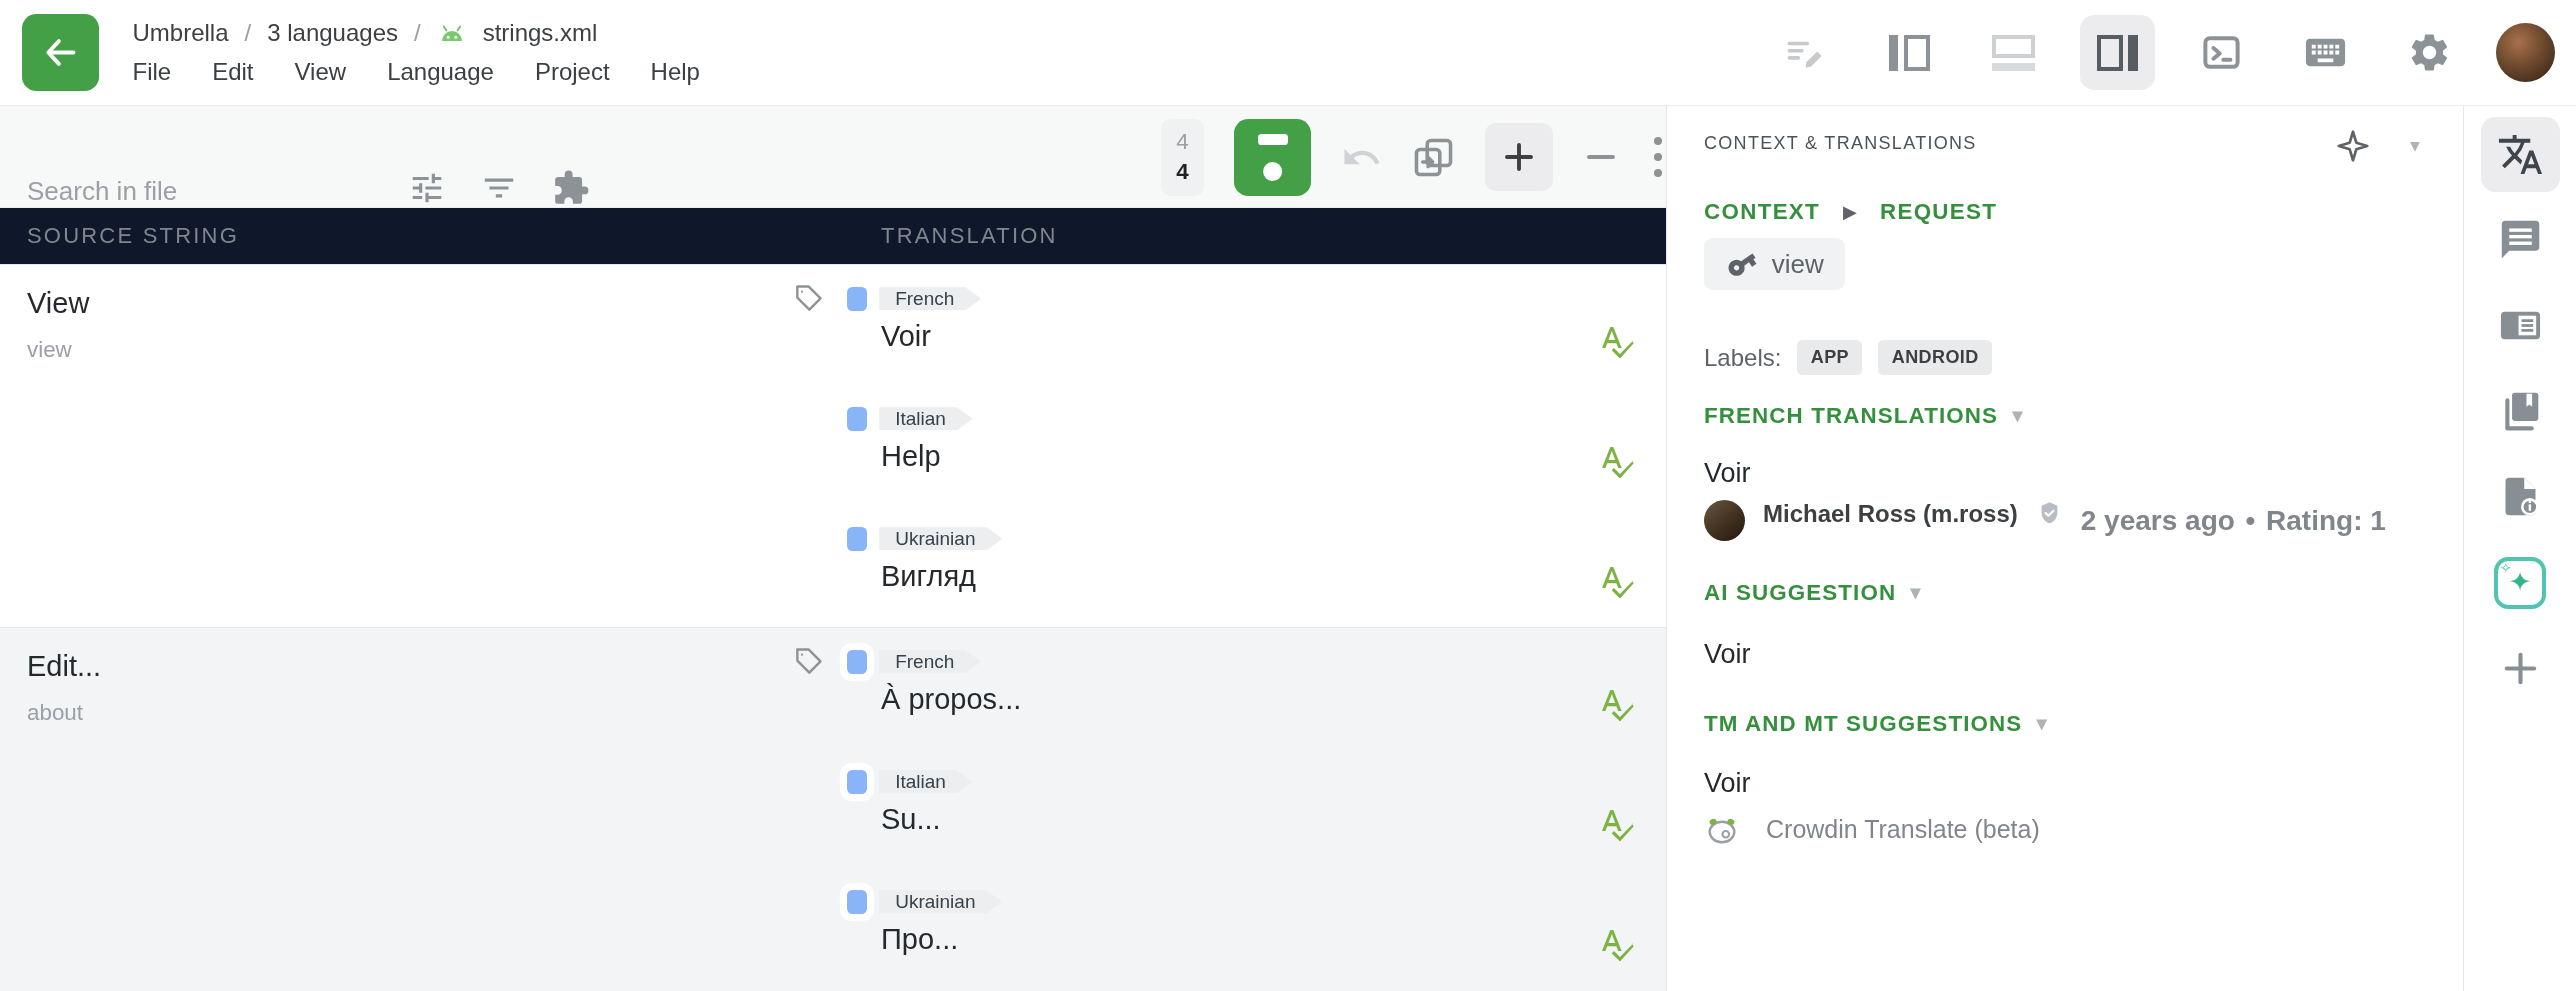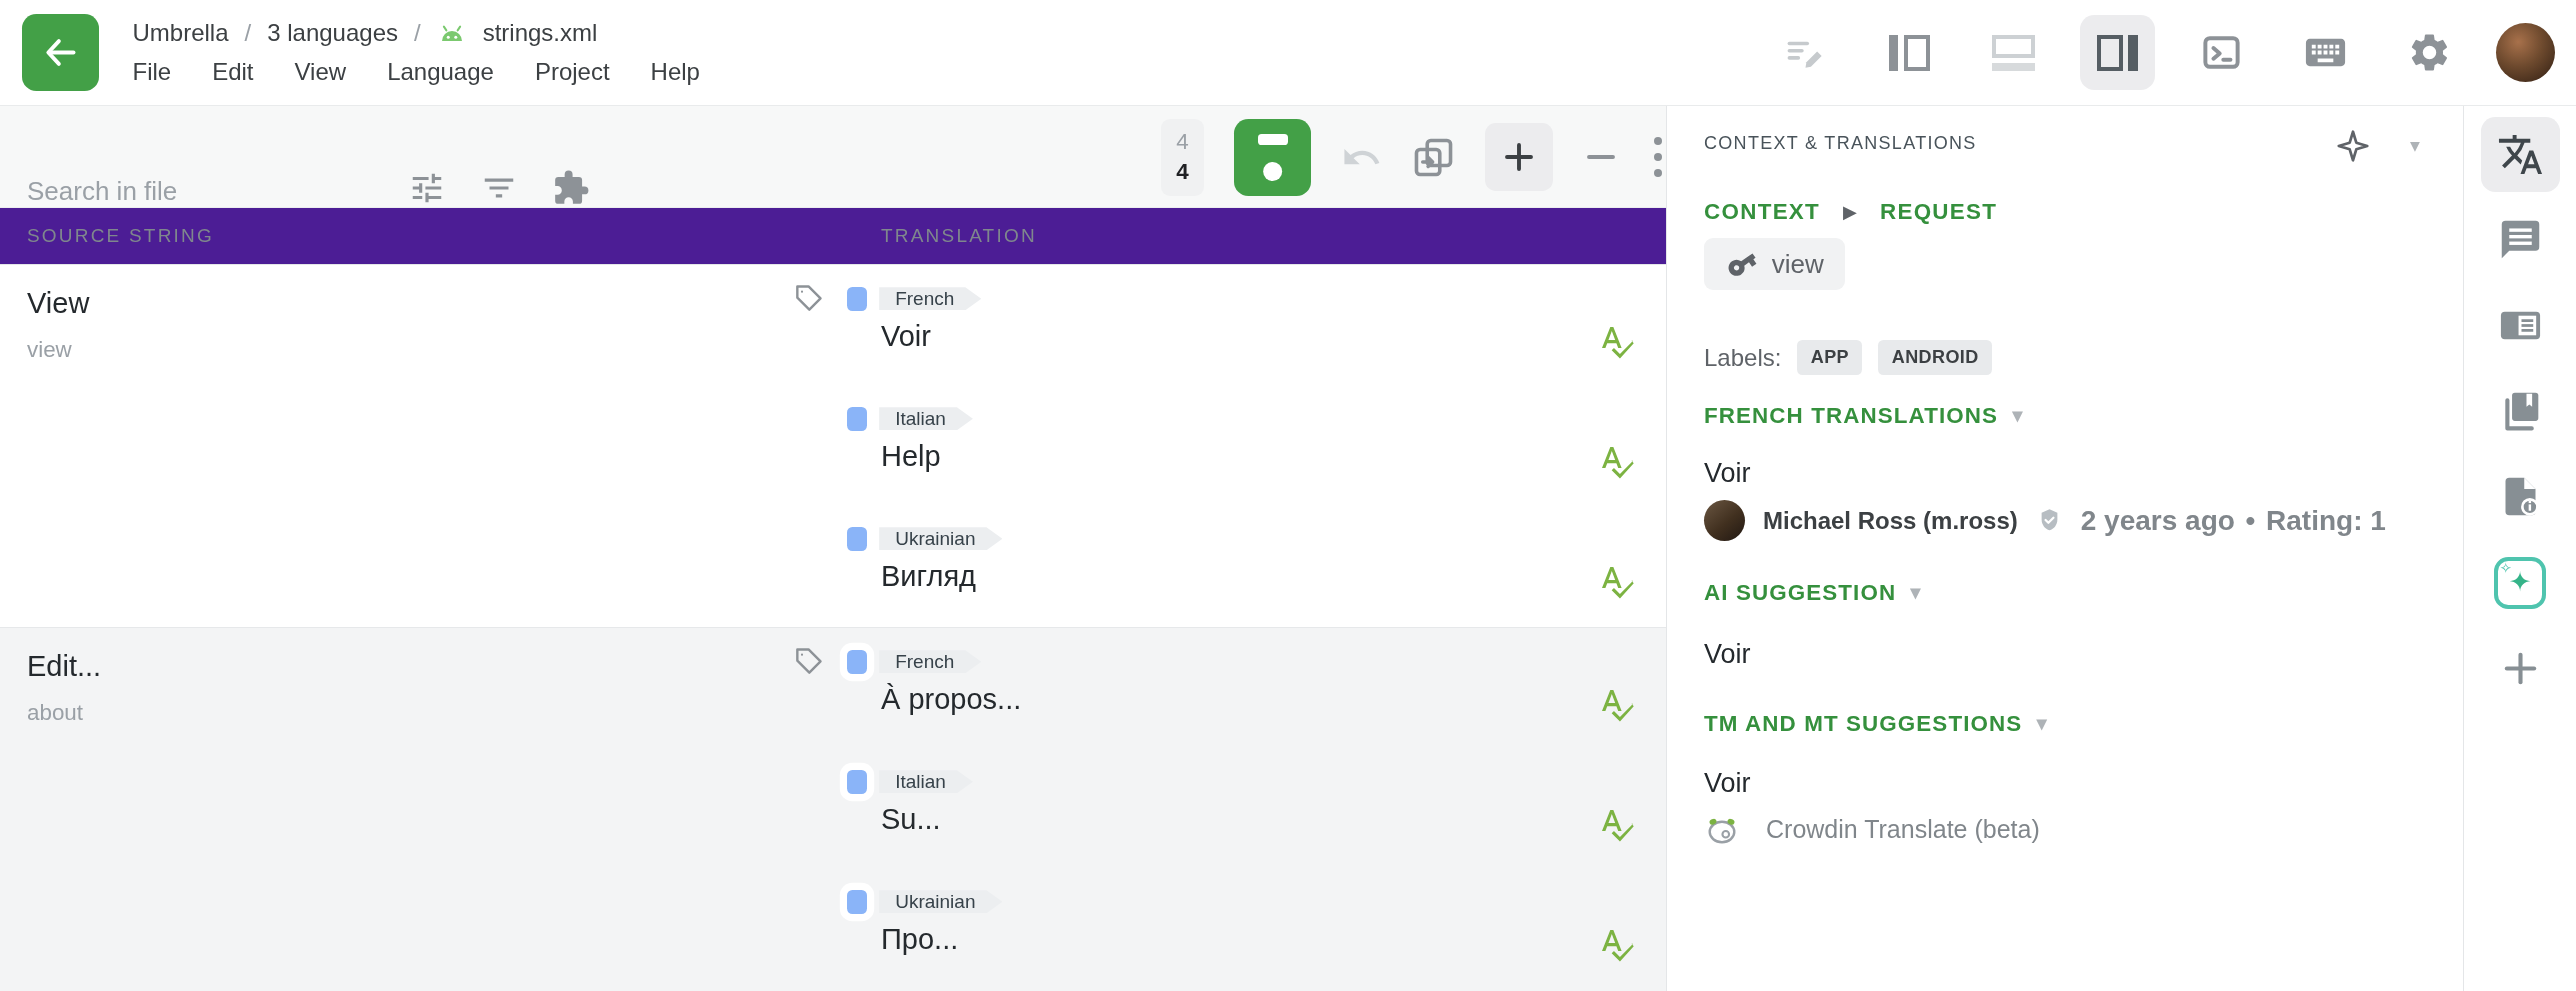--- a/index.html
+++ b/index.html
@@ -58,22 +58,22 @@
   .save-btn .dot { position:absolute; left:50%; transform:translateX(-50%); bottom:14.3px;
     width:19.7px; height:19.7px; background:#fff; border-radius:50%; }
   .plus-btn { width:68px; height:68px; background:#ececee; border-radius:10.7px;
     display:flex; align-items:center; justify-content:center; cursor:pointer; color:#3c4043; }
   .minus-btn { color:#8d9297; cursor:pointer; display:flex; }
   .kebab { display:flex; flex-direction:column; gap:8px; cursor:pointer; padding:0 5.4px; }
   .kebab i { width:8px; height:8px; border-radius:50%; background:#8d9297; display:block; }
   .undo-icon { color:#cfd3d6; display:flex; cursor:default; }
   .copy-icon { color:#8d9297; display:flex; cursor:pointer; }
 
-  .table-header { height:57px; background:#4c1d95; border-bottom:1.8px solid #e4e6e8;
-    position:relative; flex:0 0 auto; font-size:19px; letter-spacing:2.2px; color:#7f878d; }
+  .table-header { height:57px; background:#0f172a; border-bottom:1.8px solid #e4e6e8;
+    position:relative; flex:0 0 auto; font-size:22px; letter-spacing:2.2px; color:#7f878d; }
   .table-header .col-src { position:absolute; left:27px; top:50%; transform:translateY(-50%); }
   .table-header .col-tr { position:absolute; left:881px; top:50%; transform:translateY(-50%); }
 
   .rows { flex:1; display:flex; flex-direction:column; min-height:0; }
   .block { position:relative; height:363px; background:#fff; border-bottom:1.8px solid #e6e8ea; flex:0 0 auto; }
   .block.selected { background:#f3f4f5; border-bottom:none; flex:1; }
   .src-title { position:absolute; left:27px; top:21.5px; font-size:29px; color:#24292d; }
   .src-key { position:absolute; left:27px; top:72px; font-size:22.4px; color:#9aa0a6; }
   .trans-col { position:absolute; left:792px; top:0; right:0; bottom:0; }
   .lang-row { position:relative; height:120px; }
@@ -101,21 +101,21 @@
     border-radius:9px; display:flex; align-items:center; gap:14.3px; padding:0 21.5px;
     font-size:26px; color:#5f6368; }
   .key-chip .kicon { color:#5f6368; display:flex; }
   .labels-row { position:absolute; left:37px; top:234px; display:flex; align-items:center; gap:16px; }
   .labels-caption { font-size:24px; color:#5f6368; }
   .label-chip { background:#e8eaec; border-radius:5.4px; padding:7.2px 13.4px; font-size:18px;
     font-weight:bold; letter-spacing:0.4px; color:#3c4043; }
   .sec-title { position:absolute; left:37px; display:flex; align-items:center; gap:14.3px;
     font-size:22.4px; font-weight:bold; letter-spacing:1.1px; color:#35903d; cursor:pointer; }
   .sec-sugg { position:absolute; left:37px; font-size:27px; color:#24292d; }
-  .author-row { position:absolute; left:37px; top:394px; display:flex; align-items:center; gap:18px; }
+  .author-row { position:absolute; left:37px; top:394px; display:flex; gap:18px; }
   .m-avatar { width:41px; height:41px; border-radius:50%;
     background:linear-gradient(140deg,#7a6platform549 0%,#6b5743 30%,#2b2118 100%);
     background:linear-gradient(140deg,#6b5743 0%,#41301f 55%,#201712 100%); }
   .author-name { font-size:24px; font-weight:bold; color:#3c4043; }
   .author-meta { font-size:28px; color:#80868b; display:flex; gap:10.7px; align-items:center;font-weight:bold; }
   .provider-row { position:absolute; left:37px; top:705px; display:flex; align-items:center; gap:26px;
     font-size:25px; color:#80868b; }
 
   
   .sidebar { width:113px; flex:0 0 auto; border-left:1.8px solid #e4e6e8; background:#fff;

